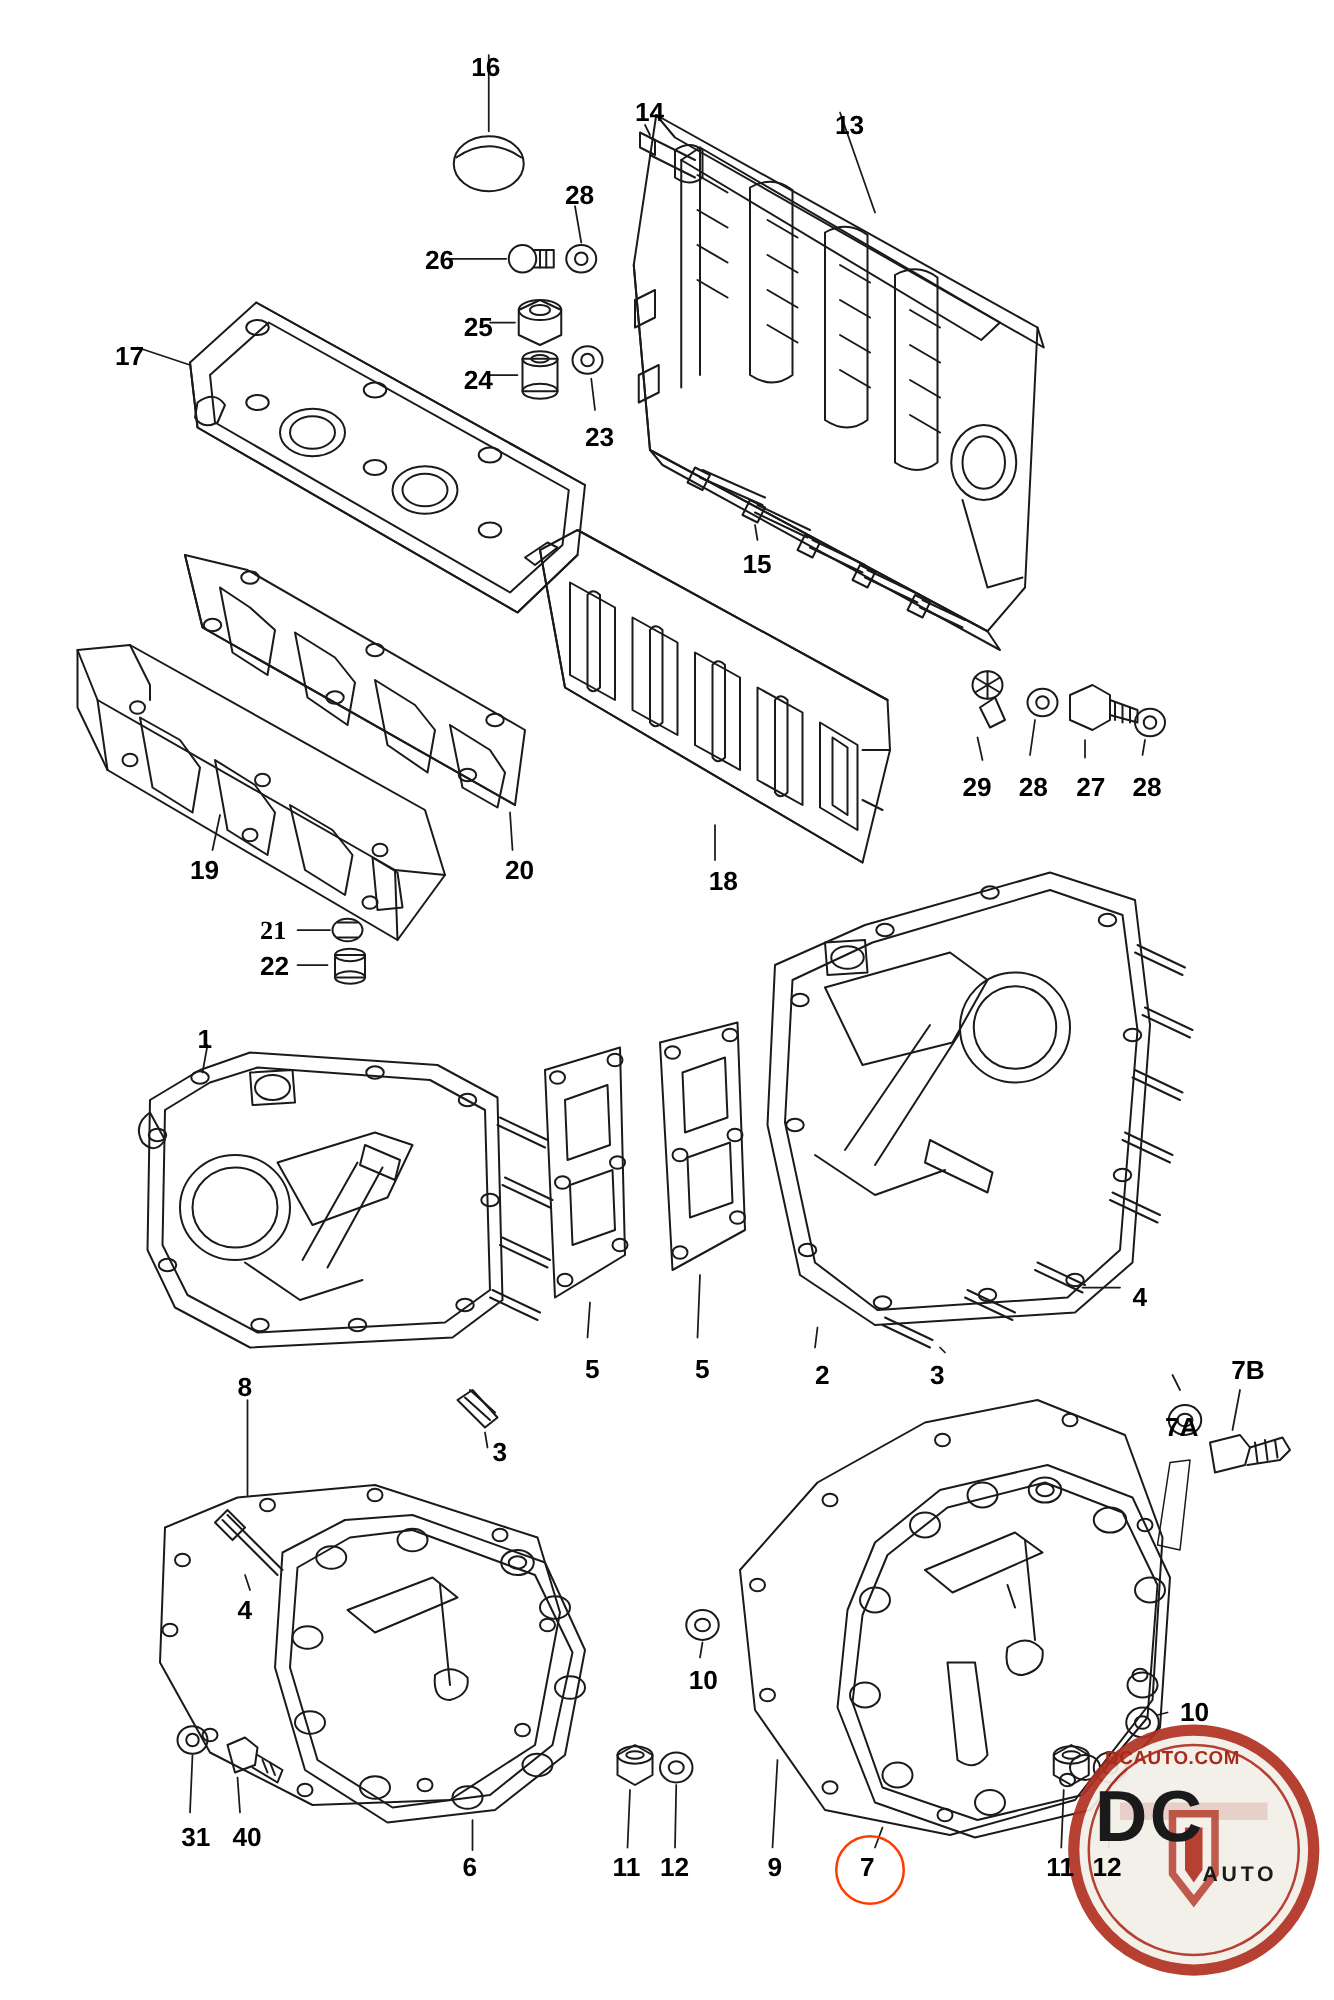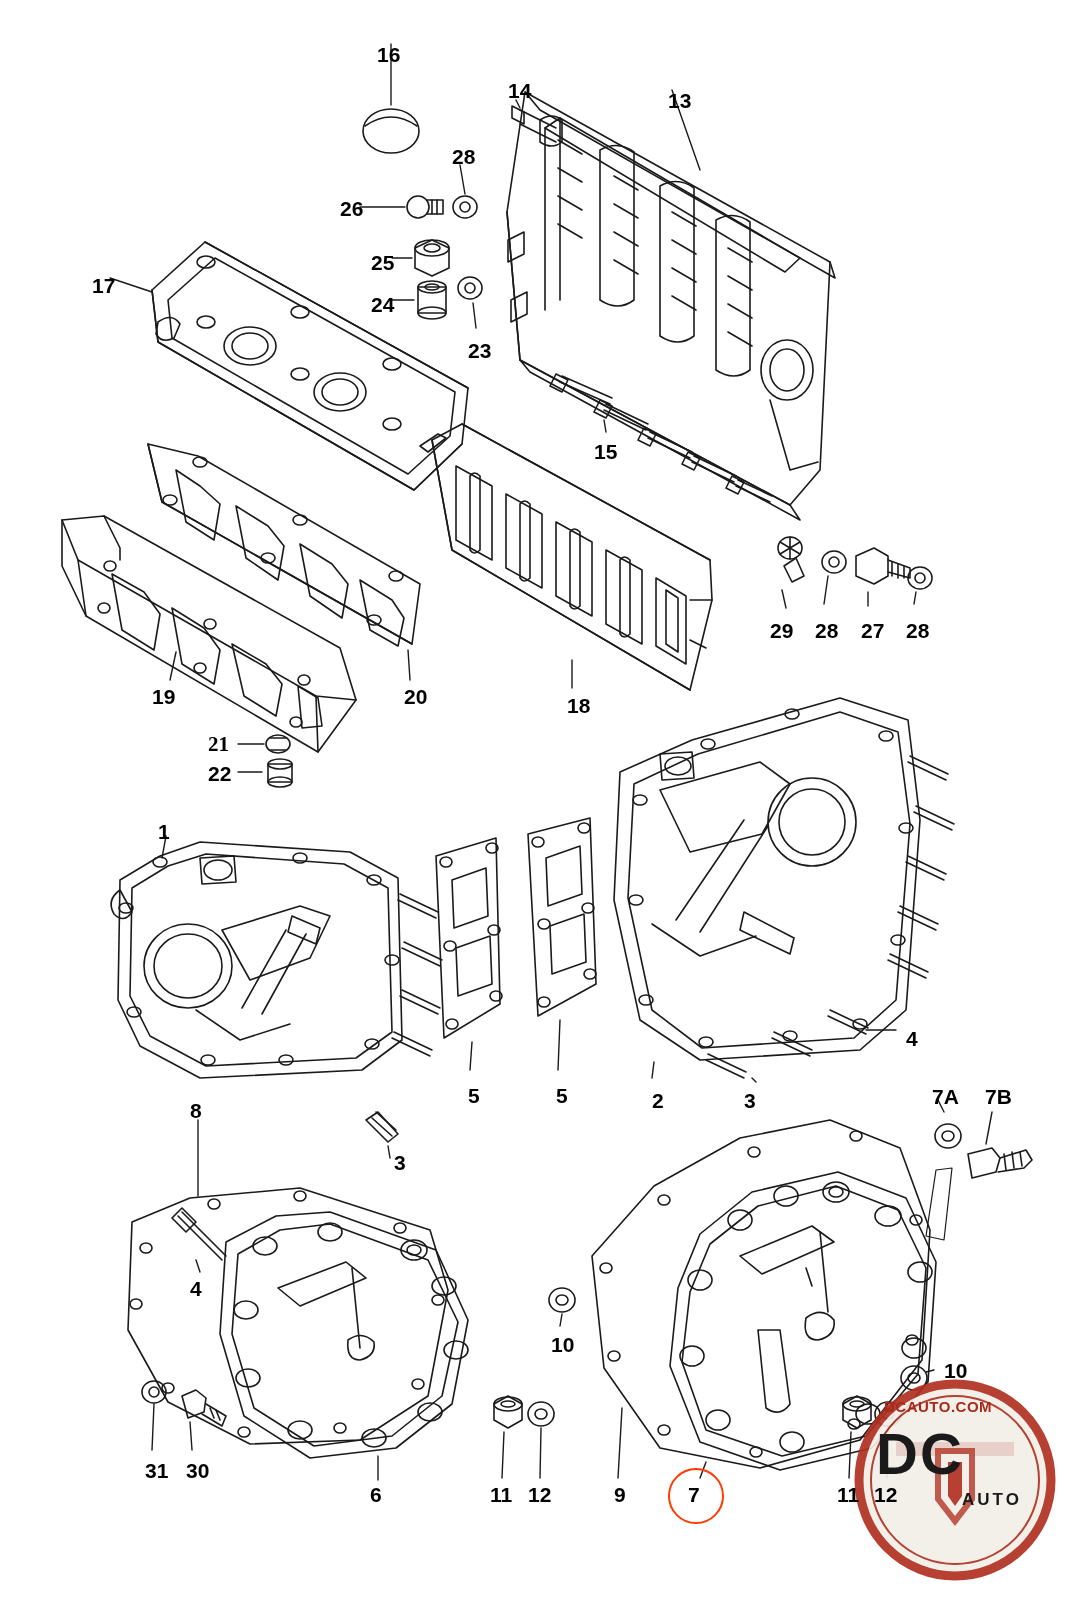--- a/index.html
+++ b/index.html
@@ -466,29 +466,29 @@
   <div class="callout" style="left:404px;top:686px;">20</div>
   <div class="callout" style="left:567px;top:695px;">18</div>
   <div class="callout" style="left:208px;top:734px;font-family:Liberation Serif, serif;">21</div>
   <div class="callout" style="left:208px;top:763px;text-align:right;">22</div>
   <div class="callout" style="left:158px;top:821px;">1</div>
   <div class="callout" style="left:468px;top:1085px;">5</div>
   <div class="callout" style="left:556px;top:1085px;">5</div>
   <div class="callout" style="left:652px;top:1090px;">2</div>
   <div class="callout" style="left:744px;top:1090px;">3</div>
   <div class="callout" style="left:906px;top:1028px;">4</div>
-  <div class="callout" style="left:932px;top:1086px;text-align:center;">7A</div>
+  <div class="callout" style="left:932px;top:1132px;text-align:center;">7A</div>
   <div class="callout" style="left:985px;top:1086px;">7B</div>
   <div class="callout" style="left:190px;top:1100px;">8</div>
   <div class="callout" style="left:394px;top:1152px;">3</div>
   <div class="callout" style="left:190px;top:1278px;">4</div>
   <div class="callout" style="left:551px;top:1334px;">10</div>
   <div class="callout" style="left:944px;top:1360px;">10</div>
   <div class="callout" style="left:145px;top:1460px;">31</div>
-  <div class="callout" style="left:186px;top:1460px;">30</div>
+  <div class="callout" style="left:186px;top:1460px;">40</div>
   <div class="callout" style="left:370px;top:1484px;">6</div>
   <div class="callout" style="left:490px;top:1484px;">11</div>
   <div class="callout" style="left:528px;top:1484px;">12</div>
   <div class="callout" style="left:614px;top:1484px;">9</div>
   <div class="callout" style="left:688px;top:1484px;">7</div>
   <div class="callout" style="left:837px;top:1484px;">11</div>
   <div class="callout" style="left:874px;top:1484px;">12</div>
 
   <div class="highlight-ring" style="left:668px;top:1468px;width:52px;height:52px;"></div>
 

